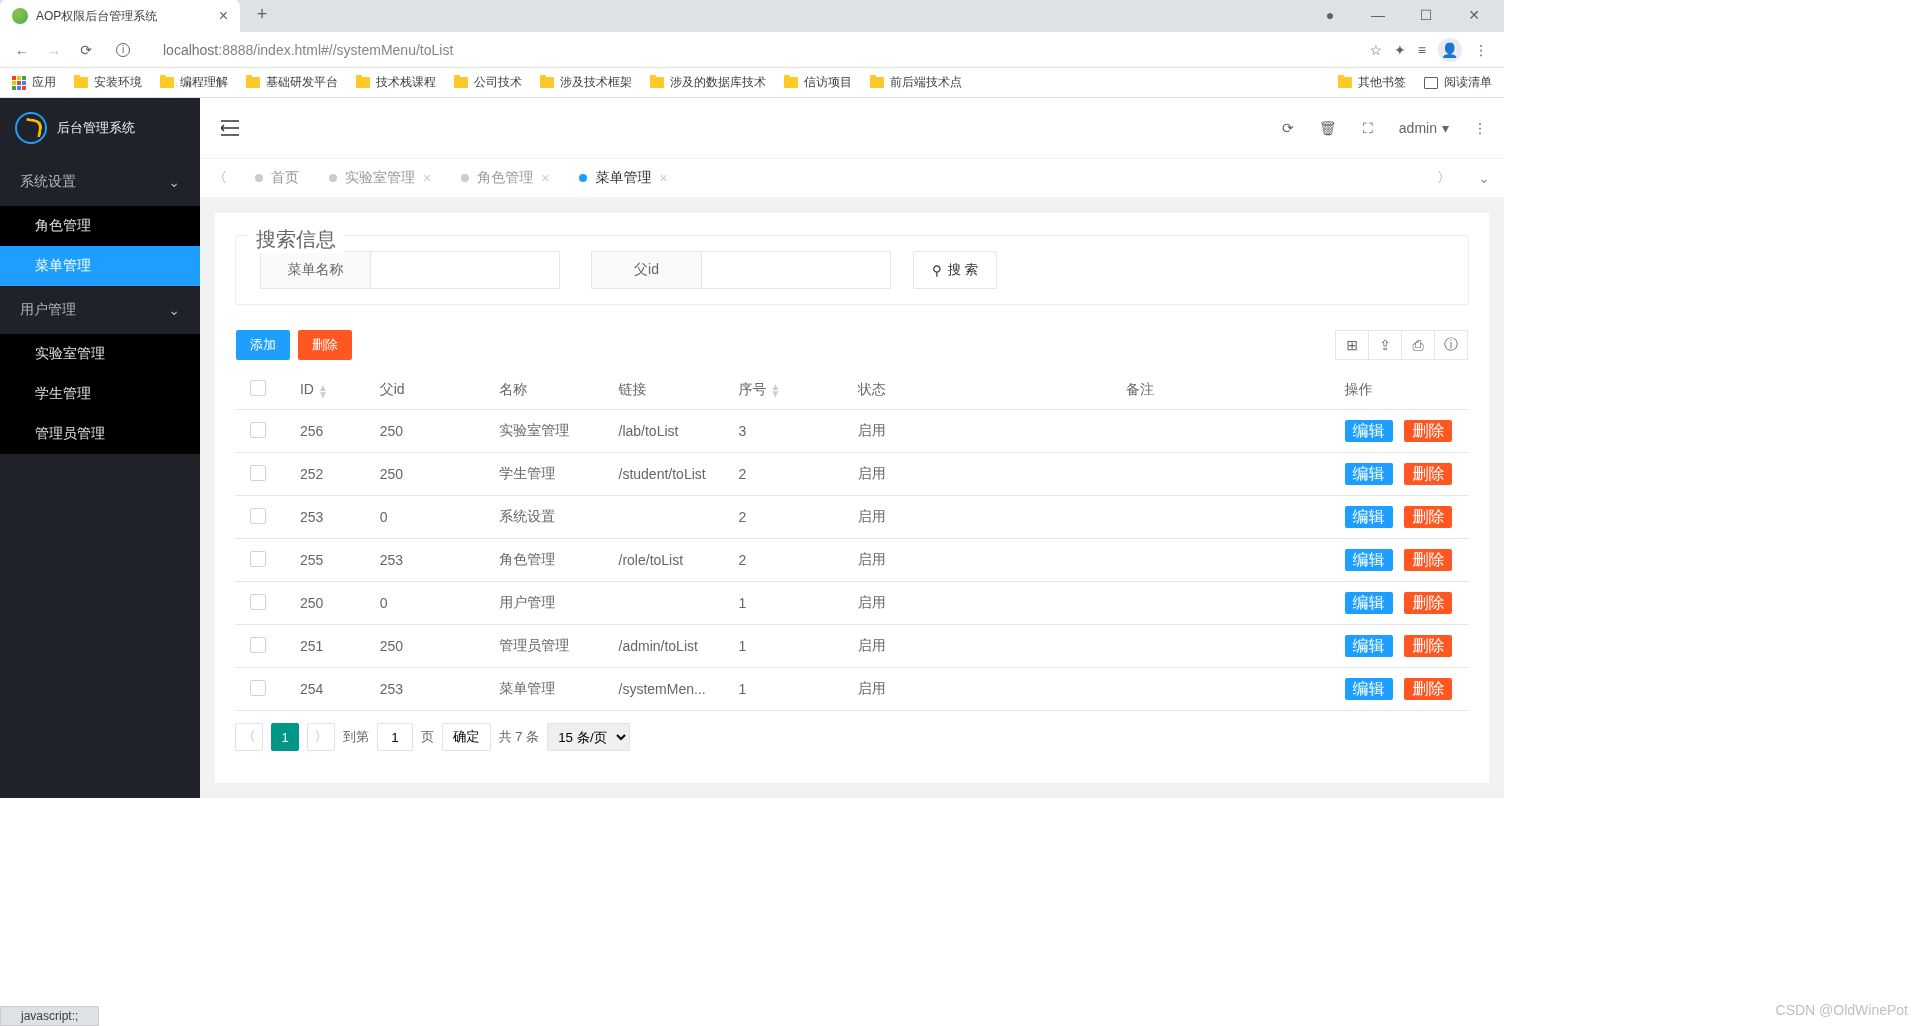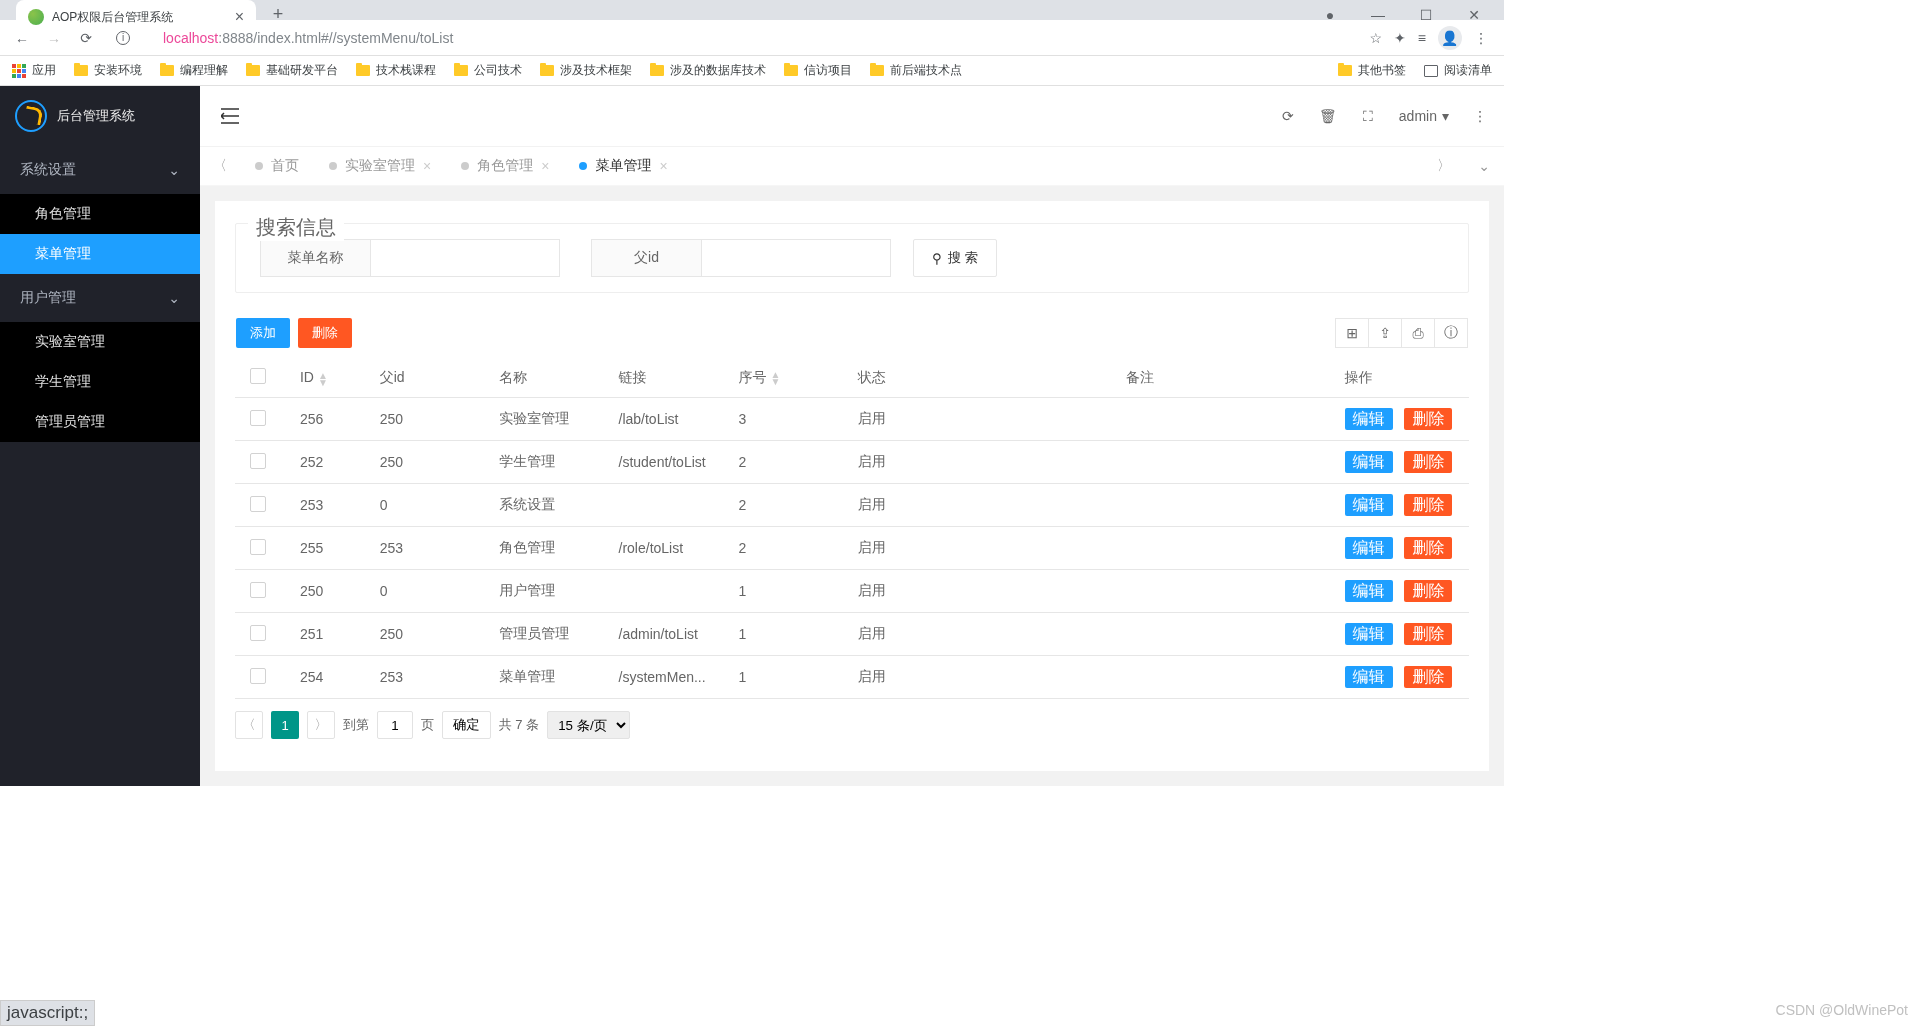--- a/index.html
+++ b/index.html
@@ -1,33 +1,33 @@
 <!DOCTYPE html>
 <html><head>
 <meta charset="utf-8">
 <style>
 * { margin: 0; padding: 0; box-sizing: border-box; font-family: -apple-system, BlinkMacSystemFont, "Segoe UI", Arial, sans-serif; }
 body { background: #fff; width: 1504px; height: 802px; overflow: hidden; font-size: 14px; color: #333; }
 
 
 .browser-chrome { background: #dee1e6; }
-.browser-tabs { height: 20px; display: flex; align-items: flex-start; padding-left: 16px; }
+.browser-tabs { height: 32px; display: flex; align-items: center; padding-left: 0; }
 .browser-tab { background: #fff; height: 34px; display: flex; align-items: center; padding: 0 12px; border-radius: 8px 8px 0 0; width: 240px; font-size: 12px; color: #3c4043; gap: 8px; }
 .tab-favicon { width: 16px; height: 16px; border-radius: 50%; background: radial-gradient(circle at 30% 30%, #8bc34a, #4caf50); }
 .tab-close { margin-left: auto; color: #5f6368; font-size: 16px; cursor: pointer; }
 .new-tab { width: 28px; height: 28px; display: flex; align-items: center; justify-content: center; color: #5f6368; cursor: pointer; font-size: 18px; margin-left: 8px; margin-bottom: 3px; }
 .window-controls { margin-left: auto; display: flex; gap: 4px; padding-right: 8px; margin-bottom: 3px; }
 .window-controls span { width: 44px; height: 30px; display: flex; align-items: center; justify-content: center; color: #5f6368; cursor: pointer; }
 
 .browser-toolbar { background: #fff; height: 36px; display: flex; align-items: center; padding: 0 8px; gap: 4px; border-bottom: 1px solid #e0e0e0; }
 .nav-btn { width: 28px; height: 28px; display: flex; align-items: center; justify-content: center; color: #5f6368; cursor: pointer; border-radius: 50%; }
 .nav-btn.disabled { color: #bdbdbd; }
 .url-bar { flex: 1; display: flex; align-items: center; gap: 8px; padding: 0 12px; height: 28px; font-size: 14px; color: #5f6368; }
 .url-info-icon { border: 1px solid #5f6368; border-radius: 50%; width: 14px; height: 14px; display: flex; align-items: center; justify-content: center; font-size: 10px; }
-.url-host { color: #ec4899; padding-left: 25px; }
+.url-host { color: #737373; padding-left: 25px; }
 .url-path { color: #80868b; }
 .toolbar-icons-right { display: flex; gap: 12px; align-items: center; color: #5f6368; padding-right: 8px; }
 .avatar-circle { width: 24px; height: 24px; border-radius: 50%; background: #e8eaed; display: flex; align-items: center; justify-content: center; }
 
 .bookmarks { background: #fff; height: 30px; display: flex; align-items: center; padding: 0 12px; gap: 18px; font-size: 12px; border-bottom: 1px solid #e0e0e0; }
 .bookmark { display: flex; align-items: center; gap: 6px; color: #3c4043; cursor: pointer; white-space: nowrap; }
 .apps-icon { display: grid; grid-template-columns: repeat(3, 4px); grid-template-rows: repeat(3, 4px); gap: 1px; }
 .apps-icon span { background: #ea4335; }
 .apps-icon span:nth-child(2), .apps-icon span:nth-child(4) { background: #fbbc04; }
 .apps-icon span:nth-child(3), .apps-icon span:nth-child(7) { background: #34a853; }
@@ -91,21 +91,21 @@
 .sm-btn-blue { background: #1E9FFF; }
 .sm-btn-orange { background: #FF5722; margin-left: 8px; }
 
 .pagination { display: flex; align-items: center; gap: 8px; padding: 12px 0; color: #666; font-size: 13px; }
 .page-nav-btn { width: 28px; height: 28px; border: 1px solid #e2e2e2; display: flex; align-items: center; justify-content: center; cursor: pointer; color: #999; border-radius: 2px; }
 .page-num { width: 28px; height: 28px; background: #009688; color: #fff; display: flex; align-items: center; justify-content: center; border-radius: 2px; }
 .page-input { width: 36px; height: 28px; border: 1px solid #e2e2e2; text-align: center; border-radius: 2px; }
 .page-confirm { height: 28px; padding: 0 10px; border: 1px solid #e2e2e2; background: #fff; cursor: pointer; border-radius: 2px; }
 .page-select { height: 28px; border: 1px solid #e2e2e2; padding: 0 6px; border-radius: 2px; }
 
-.status-bar { position: absolute; bottom: 0; left: 0; background: #dee1e6; padding: 2px 6px; font-size: 17px; color: #3c4043; border: 1px solid #ccc; }
+.status-bar { position: absolute; bottom: 0; left: 0; background: #dee1e6; padding: 2px 20px; font-size: 12px; color: #3c4043; border: 1px solid #ccc; }
 .watermark { position: absolute; bottom: 8px; right: 12px; color: #c0c0c0; font-size: 14px; }
 </style>
 </head>
 <body>
 
 <div class="browser-chrome">
   <div class="browser-tabs">
     <div class="browser-tab">
       <span class="tab-favicon"></span>
       <span>AOP权限后台管理系统</span>

